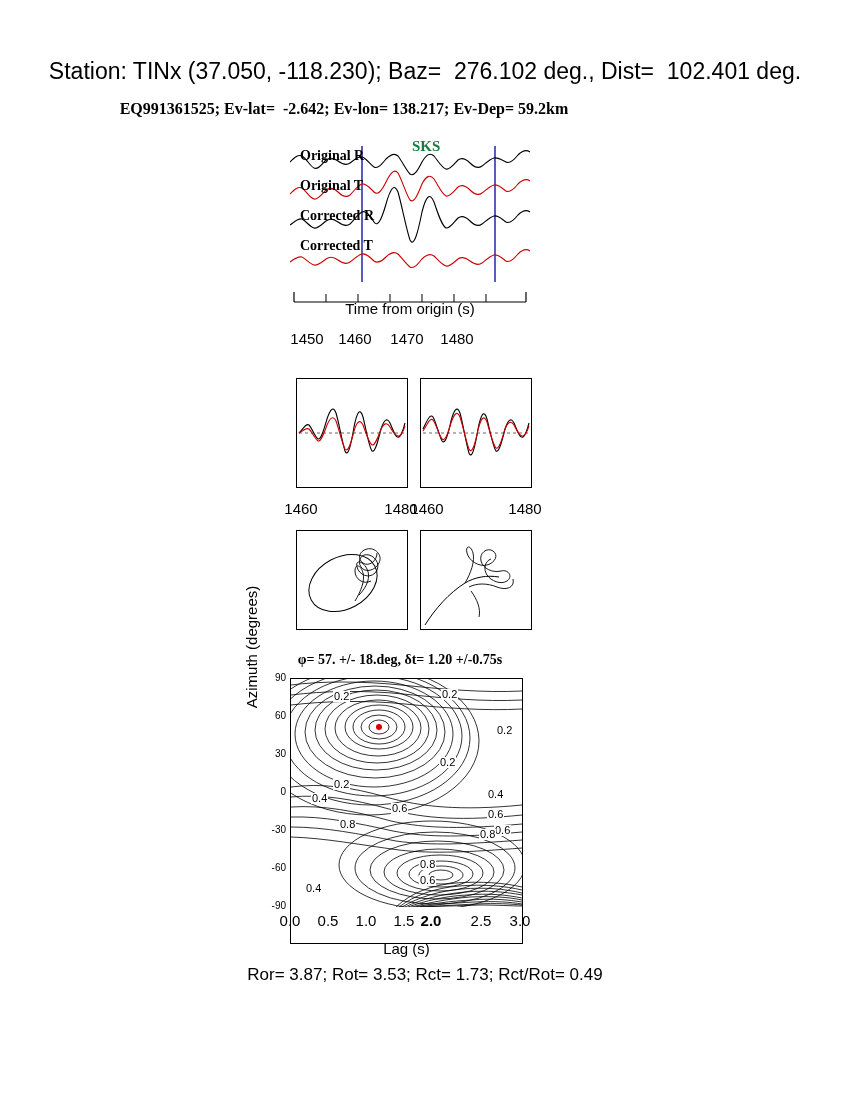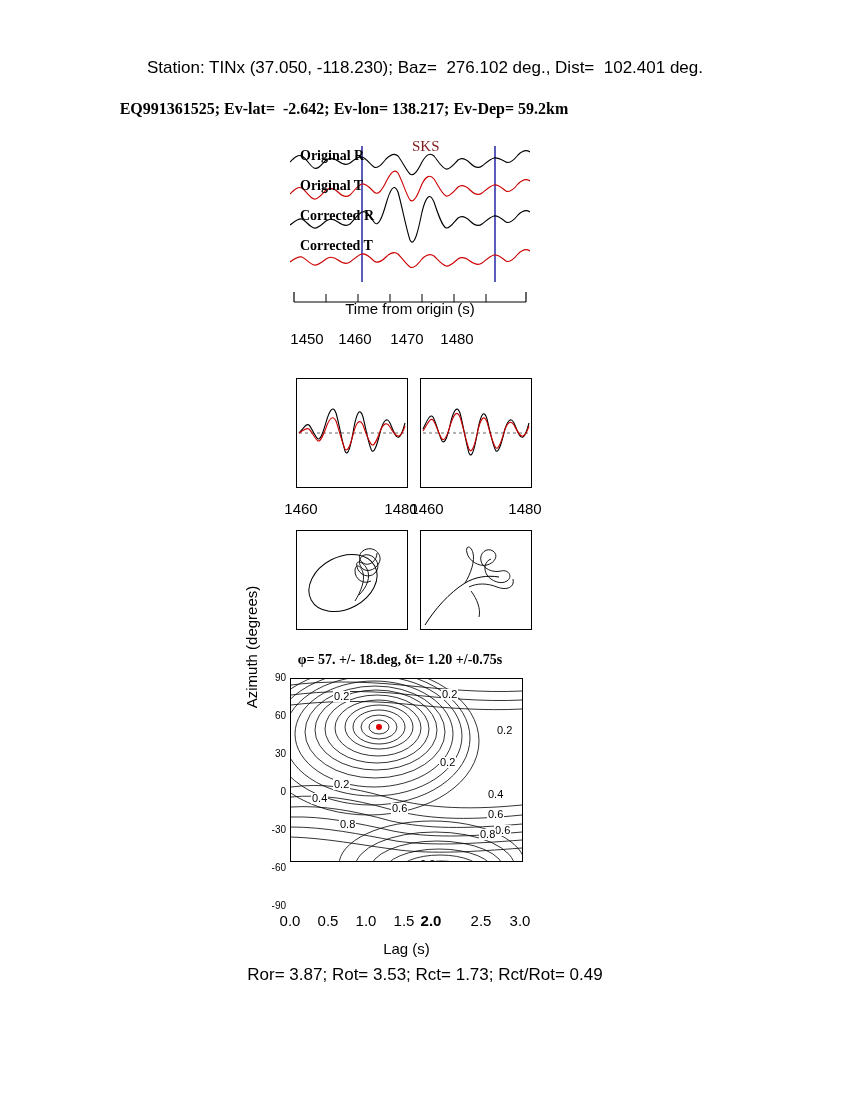--- a/index.html
+++ b/index.html
@@ -14,21 +14,21 @@
     font-family: "Liberation Sans", sans-serif;
     color: #000000;
     overflow: hidden;
   }
   .abs { position: absolute; }
 
   
   #title-station {
     top: 58px; left: 0; width: 850px;
     text-align: center;
-    font-size: 17px;
+    font-size: 23px;
     font-family: "Liberation Sans", sans-serif;
     white-space: pre;
   }
   #title-event {
     top: 100px; left: 0; width: 688px;
     text-align: center;
     font-size: 16px;
     font-weight: bold;
     font-family: "Liberation Serif", serif;
     white-space: pre;
@@ -45,22 +45,22 @@
     font-size: 14px;
     font-weight: bold;
     color: #000;
     white-space: pre;
   }
   #sks-label {
     position: absolute;
     left: 122px; top: -2px;
     font-family: "Liberation Serif", serif;
     font-size: 15px;
-    font-weight: normal;
-    color: #7f1d1d;
+    font-weight: bold;
+    color: #15803d;
   }
   #timeaxis-title {
     position: absolute;
     left: 290px; top: 300px; width: 240px;
     text-align: center;
     font-size: 15px;
     font-family: "Liberation Sans", sans-serif;
   }
   #timeaxis-ticks {
     position: absolute;
@@ -94,21 +94,21 @@
     position: absolute;
     left: 250px; top: 652px; width: 300px;
     text-align: center;
     font-size: 14px;
     font-weight: bold;
     font-family: "Liberation Serif", serif;
     white-space: pre;
   }
   #contour-box {
     position: absolute;
-    left: 290px; top: 678px; width: 233px; height: 184px;
+    left: 290px; top: 678px; width: 233px; height: 266px;
     border: 1px solid #000;
     box-sizing: border-box;
     background: #fff;
     overflow: hidden;
   }
   #ylab-azimuth {
     position: absolute;
     left: 243px; top: 722px;
     width: 150px;
     transform: rotate(-90deg);

